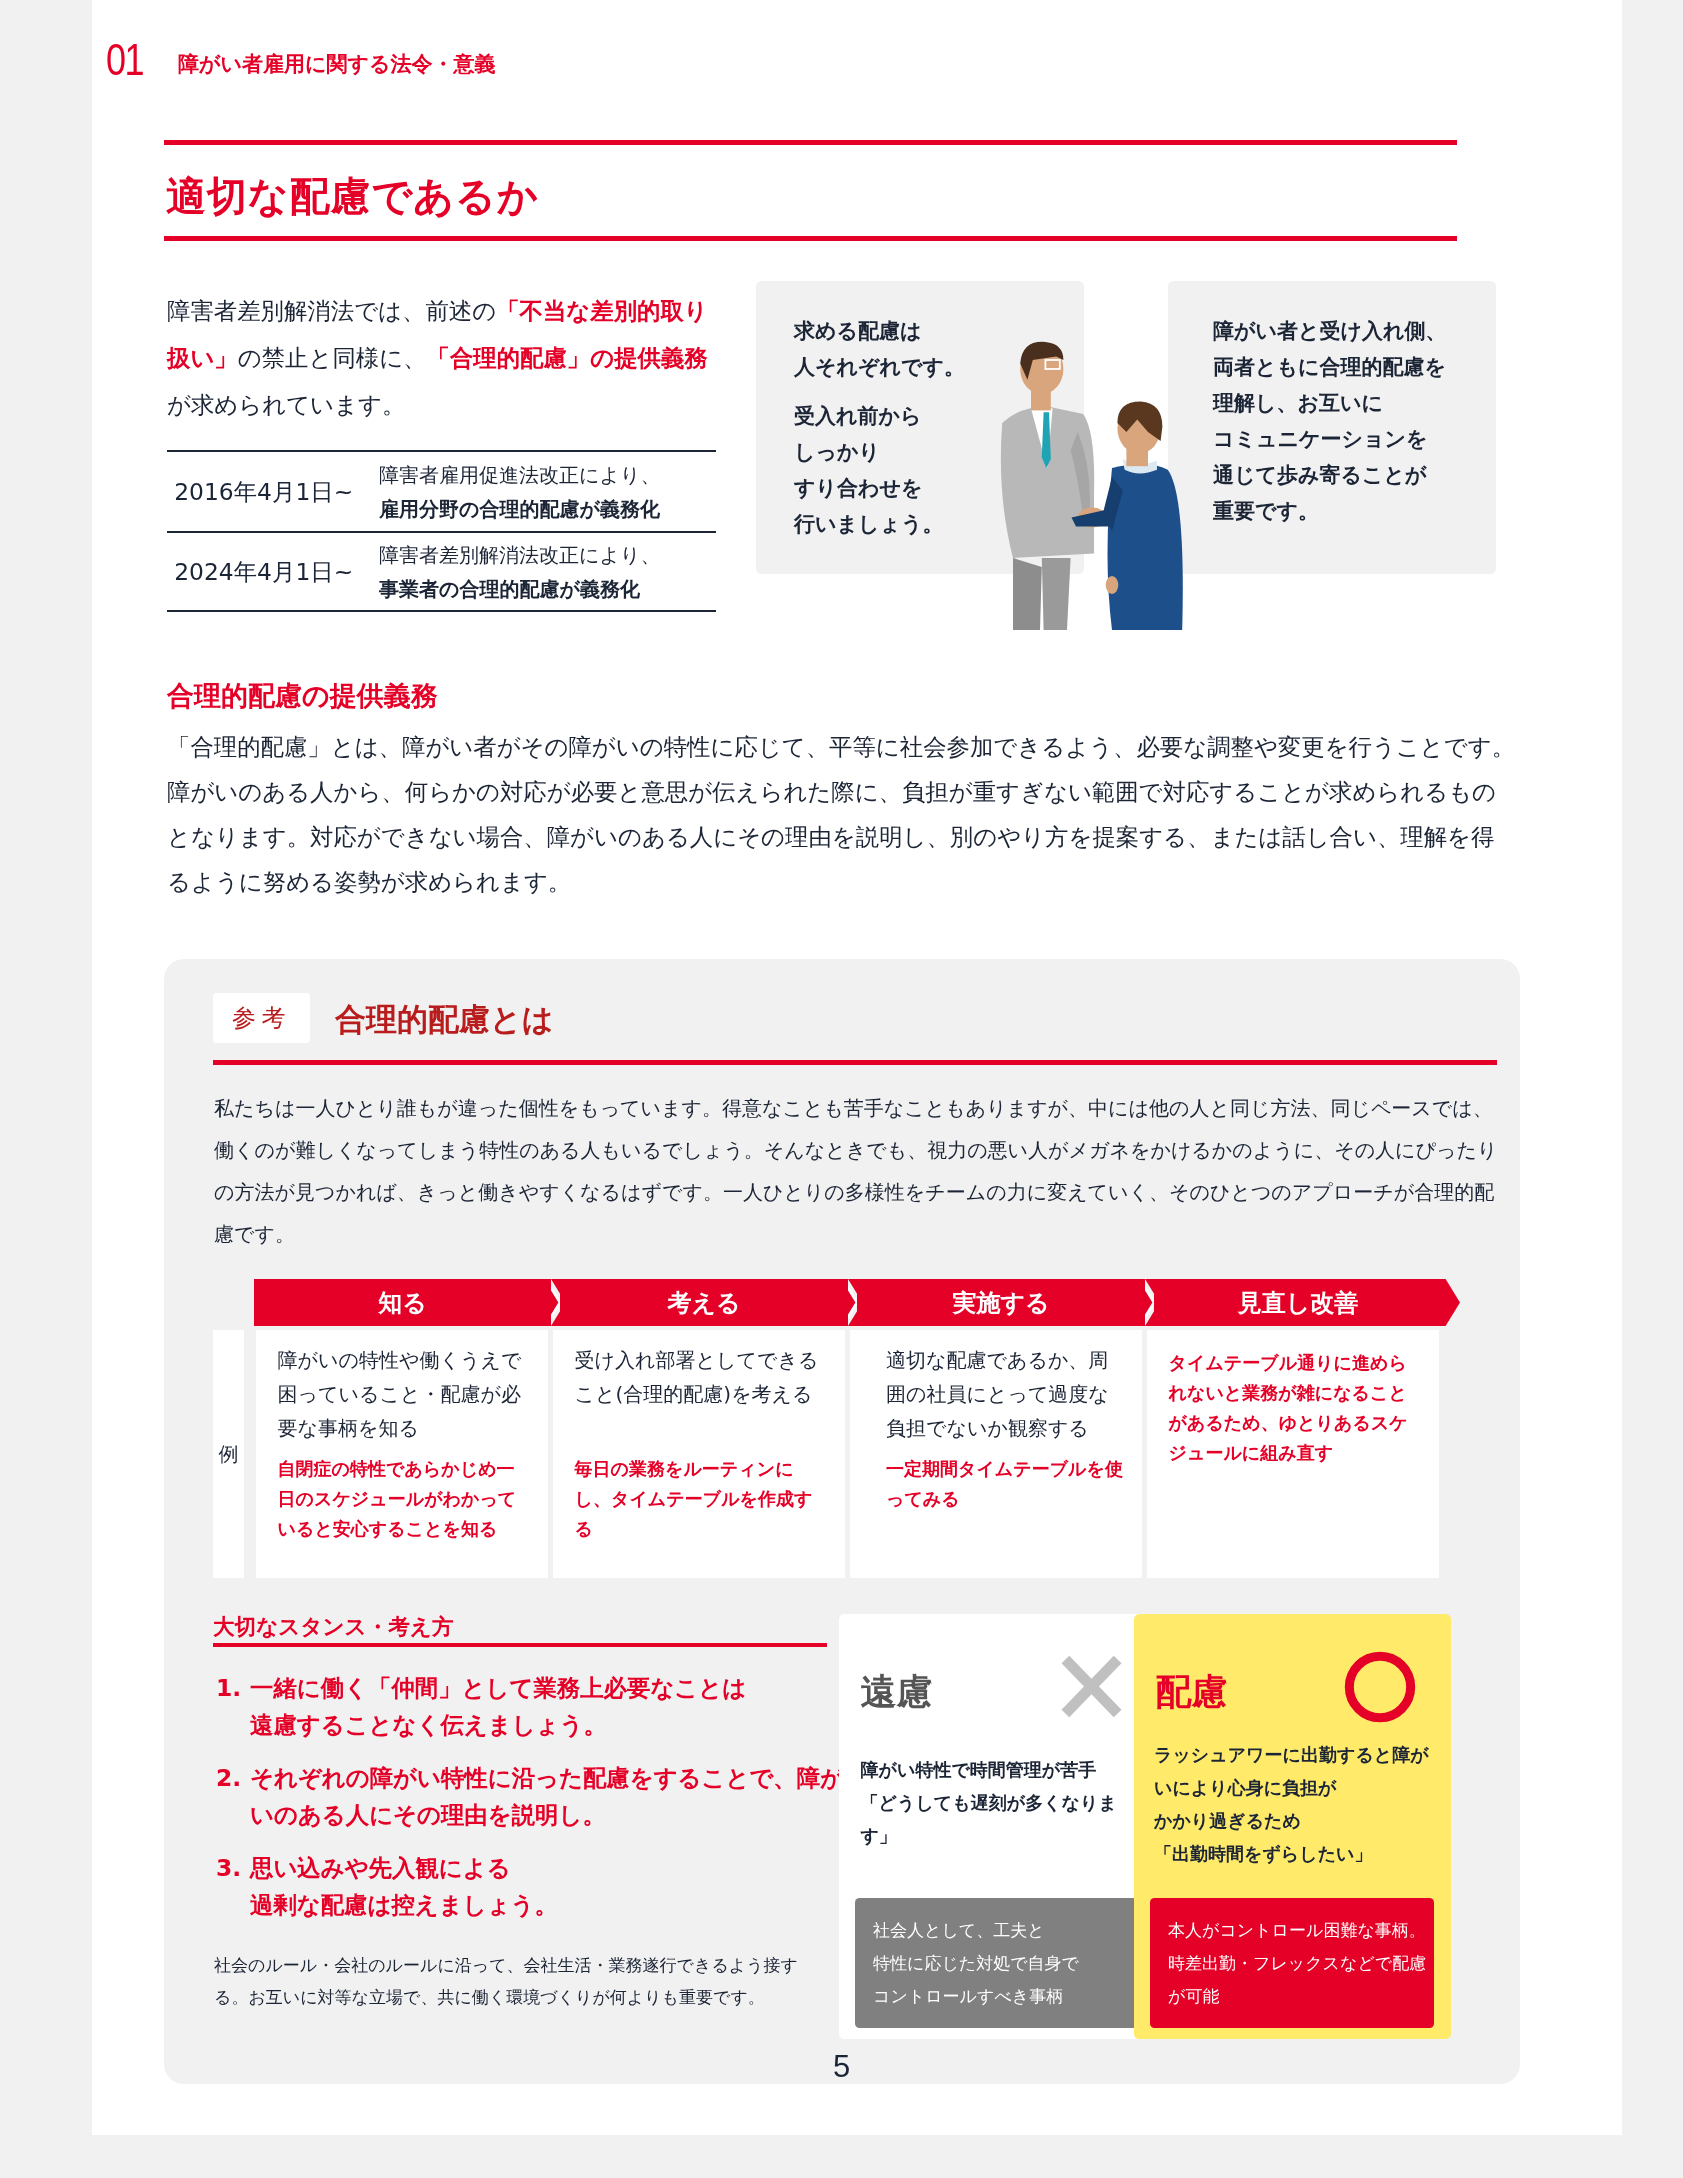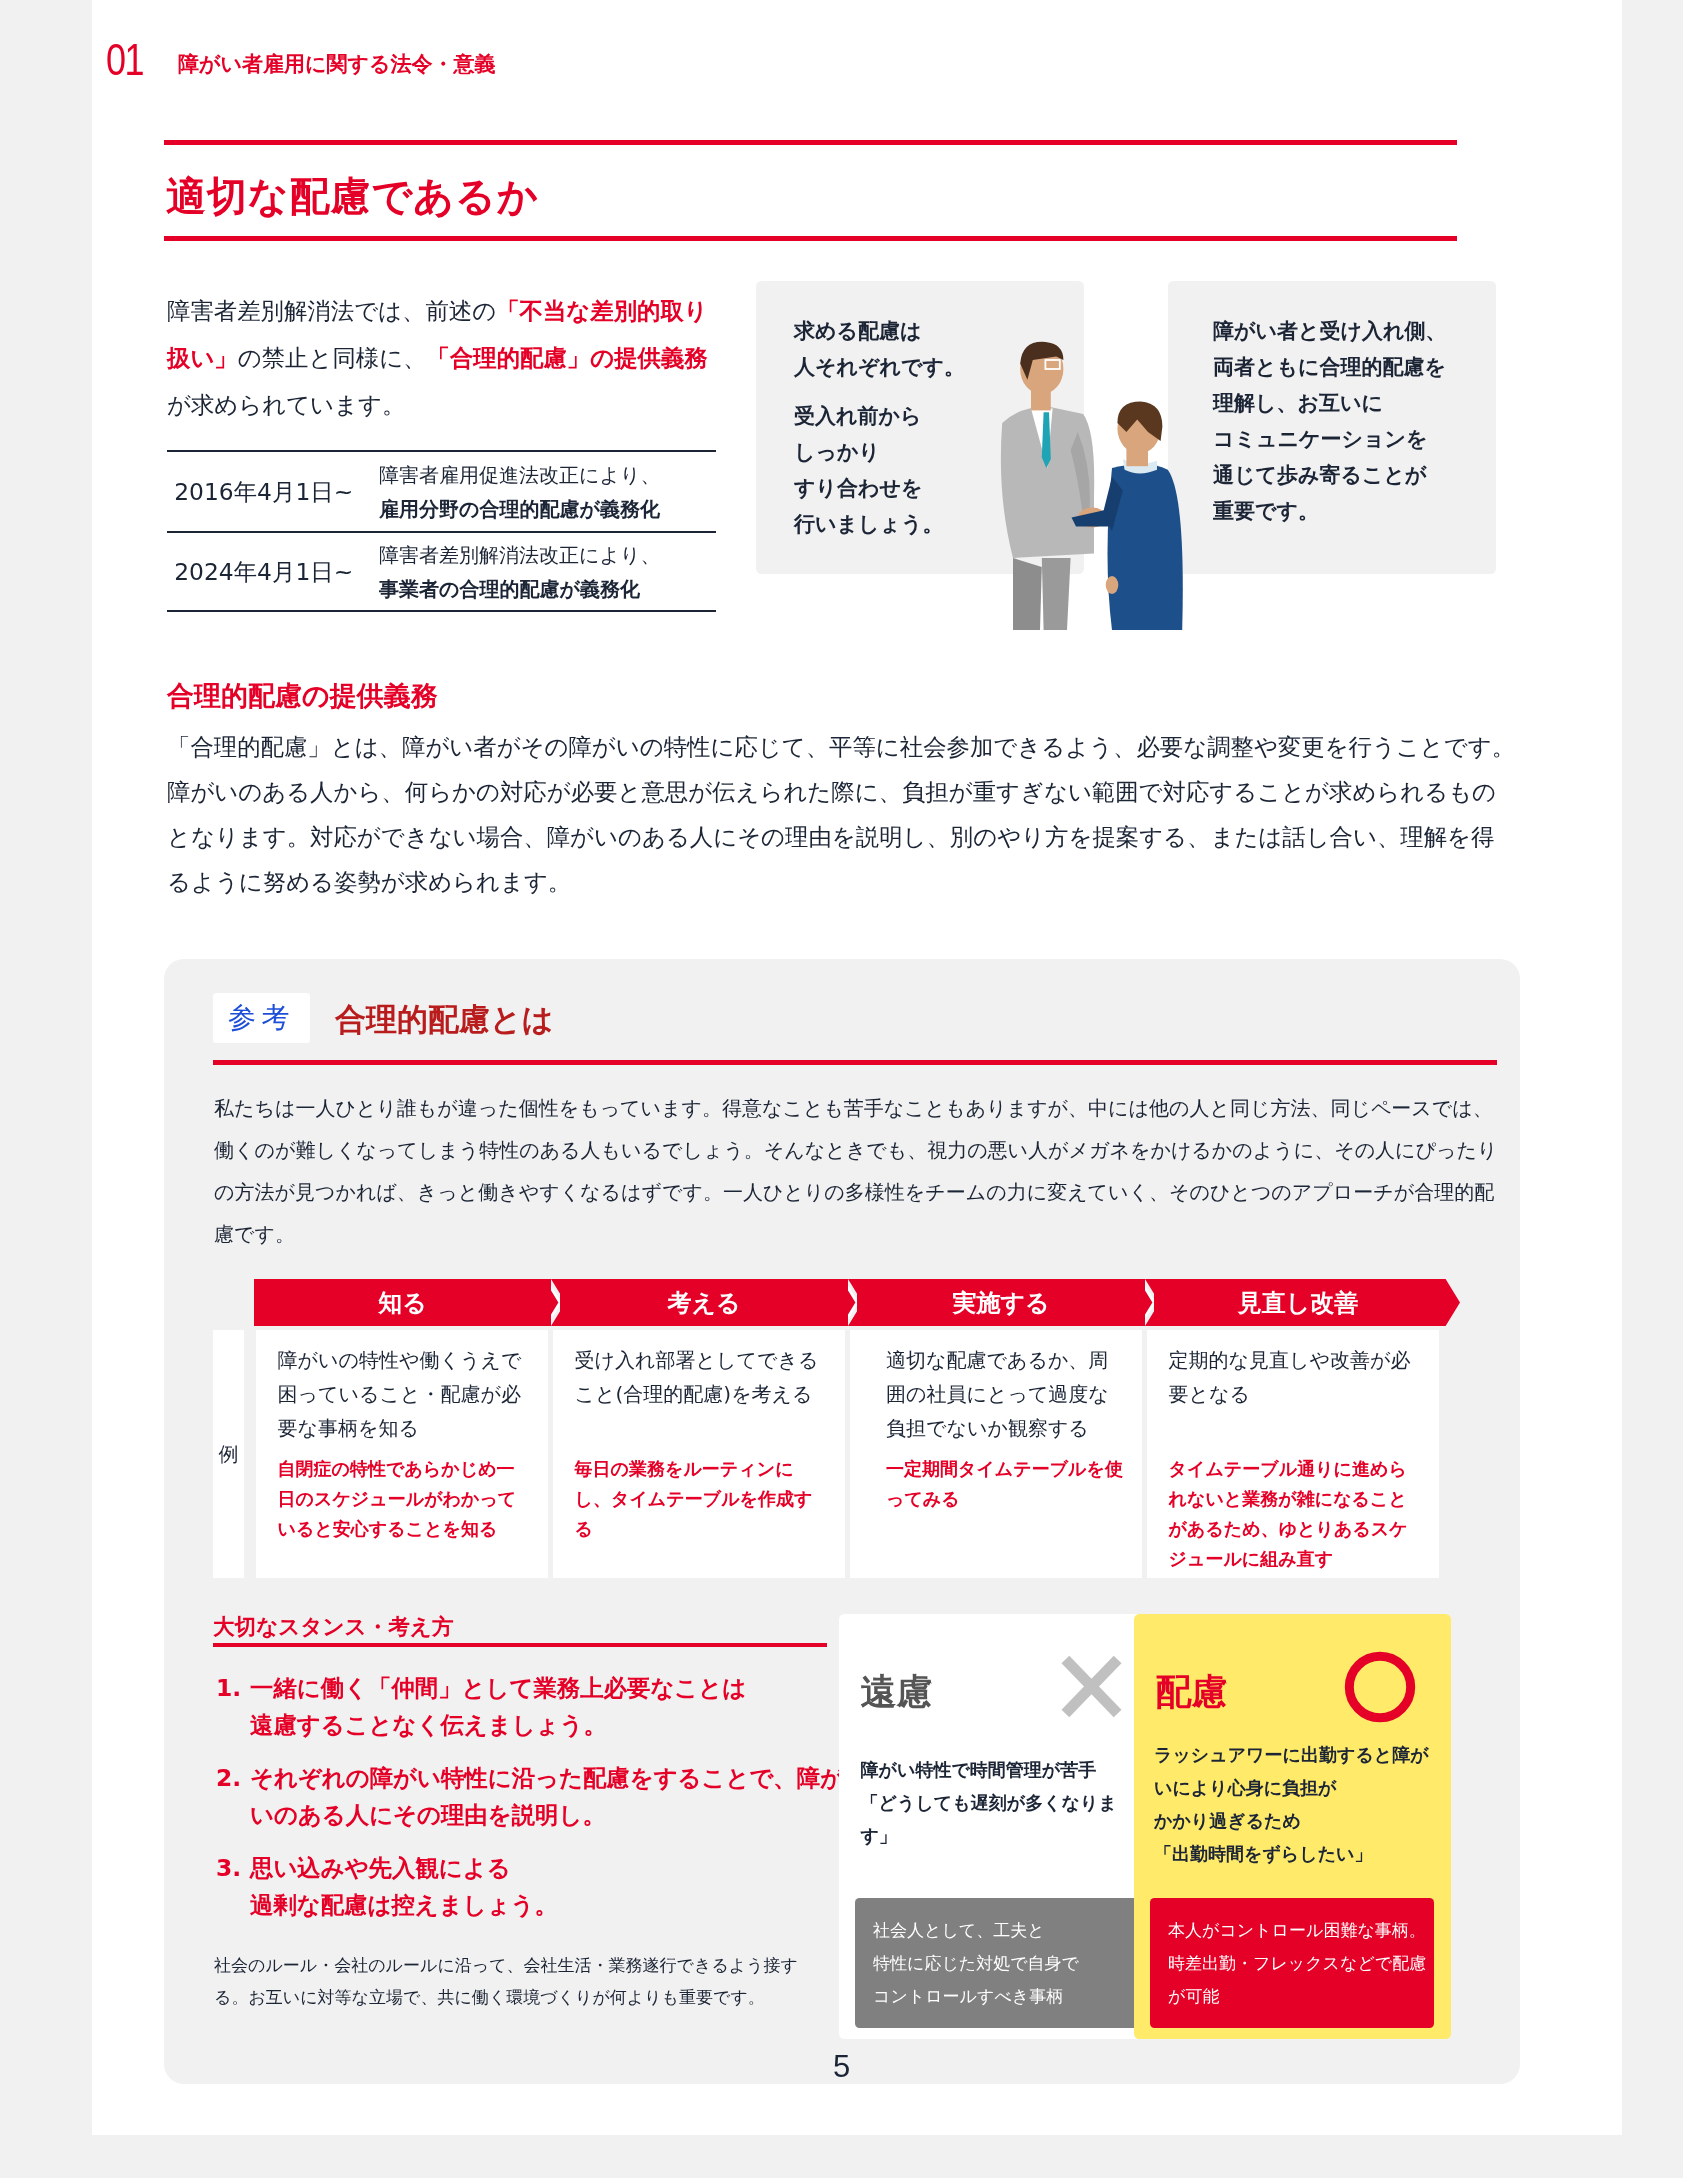--- a/index.html
+++ b/index.html
@@ -34,21 +34,21 @@
   .bubble p + p { margin-top: 12.6px; }
 
   .illust { position: absolute; left: 977px; top: 333px; width: 225px; height: 297px; }
 
   
   .sec2-title { position: absolute; left: 167px; top: 666px; font-size: 27px; font-weight: bold; color: #e50027; margin-top: 12px; }
   .sec2-body { position: absolute; left: 167px; top: 725px; width: 1350px; font-size: 23.4px; line-height: 45px; }
 
   
   .ref-box { position: absolute; left: 164px; top: 959px; width: 1356px; height: 1125px; background: #f1f1f1; border-radius: 20px; }
-  .ref-tag { position: absolute; left: 49px; top: 34px; width: 97px; height: 50px; background: #fff; border-radius: 3.6px; display: flex; align-items: center; justify-content: center; font-size: 28px; color: #1d4ed8; letter-spacing: 5.4px; }
+  .ref-tag { position: absolute; left: 49px; top: 34px; width: 97px; height: 50px; background: #fff; border-radius: 3.6px; display: flex; align-items: center; justify-content: center; font-size: 24px; color: #b91c1c; letter-spacing: 5.4px; }
   .ref-title { position: absolute; left: 171px; top: 40px; font-size: 31px; font-weight: bold; color: #b91c1c; }
   .ref-rule { position: absolute; left: 49px; top: 101px; width: 1284px; height: 4.5px; background: #e50027; }
   .ref-body { position: absolute; left: 50px; top: 128px; width: 1287px; font-size: 20px; line-height: 42px; }
 
   
   .steps { position: absolute; left: 90px; top: 320px; width: 1206px; height: 54px; }
   .step { position: absolute; top: 0; height: 47px; background: #e50027; color: #fff; font-size: 24px; font-weight: bold; display: flex; align-items: center; justify-content: center; }
   .rei { position: absolute; left: 49px; top: 371px; width: 31px; height: 248px; background: #fff; font-size: 20px; display: flex; align-items: center; justify-content: center; }
   .step-card { position: absolute; top: 371px; height: 248px; background: #fff; padding: 12.6px 18px 0 21.6px; }
   .step-card .desc { font-size: 20px; line-height: 34px; height: 106px; }
@@ -188,21 +188,20 @@
   </div>
   <div class="step-card" style="left:389px;width:292px;">
     <div class="desc">受け入れ部署としてできること(合理的配慮)を考える</div>
     <div class="ex">毎日の業務をルーティンにし、タイムテーブルを作成する</div>
   </div>
   <div class="step-card" style="left:686px;width:292px;padding-left:36px;">
     <div class="desc">適切な配慮であるか、周囲の社員にとって過度な負担でないか観察する</div>
     <div class="ex">一定期間タイムテーブルを使ってみる</div>
   </div>
   <div class="step-card" style="left:983px;width:292px;">
-    <div class="desc">定期的な見直しや改善が必要となる</div>
     <div class="ex">タイムテーブル通りに進められないと業務が雑になることがあるため、ゆとりあるスケジュールに組み直す</div>
   </div>
 
   <h3 class="stance-title">大切なスタンス・考え方</h3>
   <div class="stance-rule"></div>
   <ol class="stance-list">
     <li>
         <span class="num">1.</span>
         <span style="white-space:pre-line">一緒に働く「仲間」として業務上必要なことは
 遠慮することなく伝えましょう。</span>

